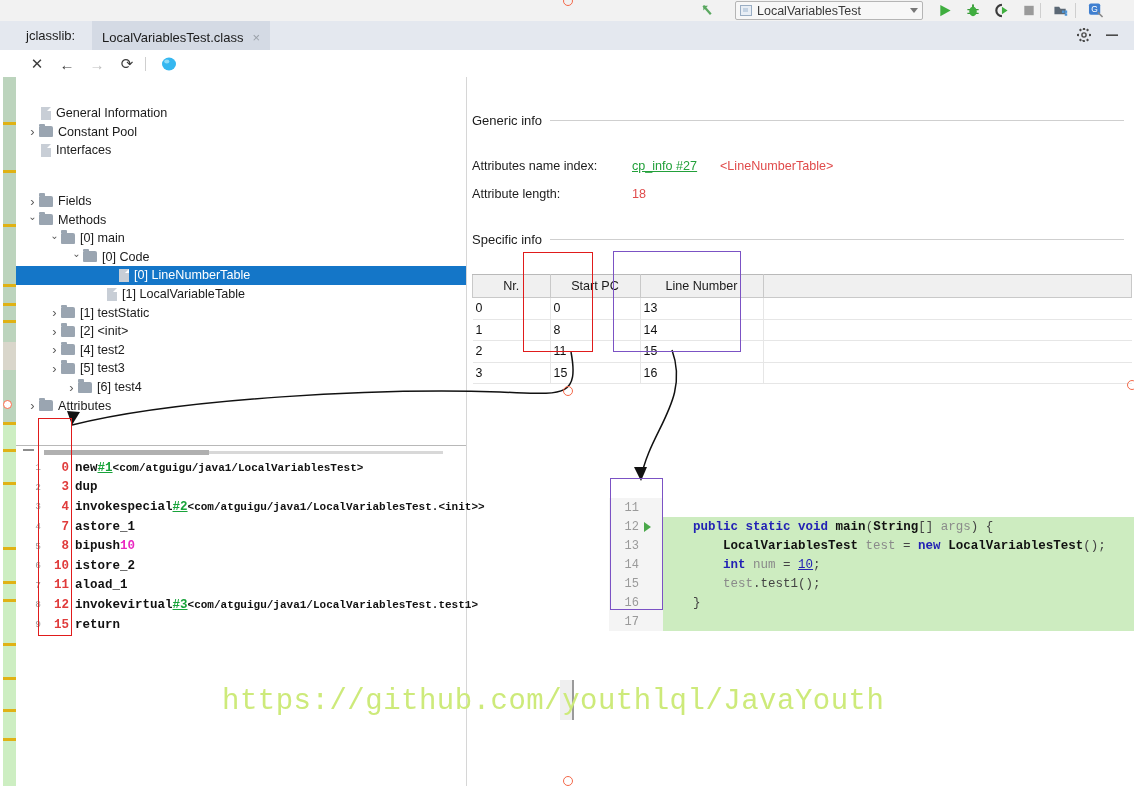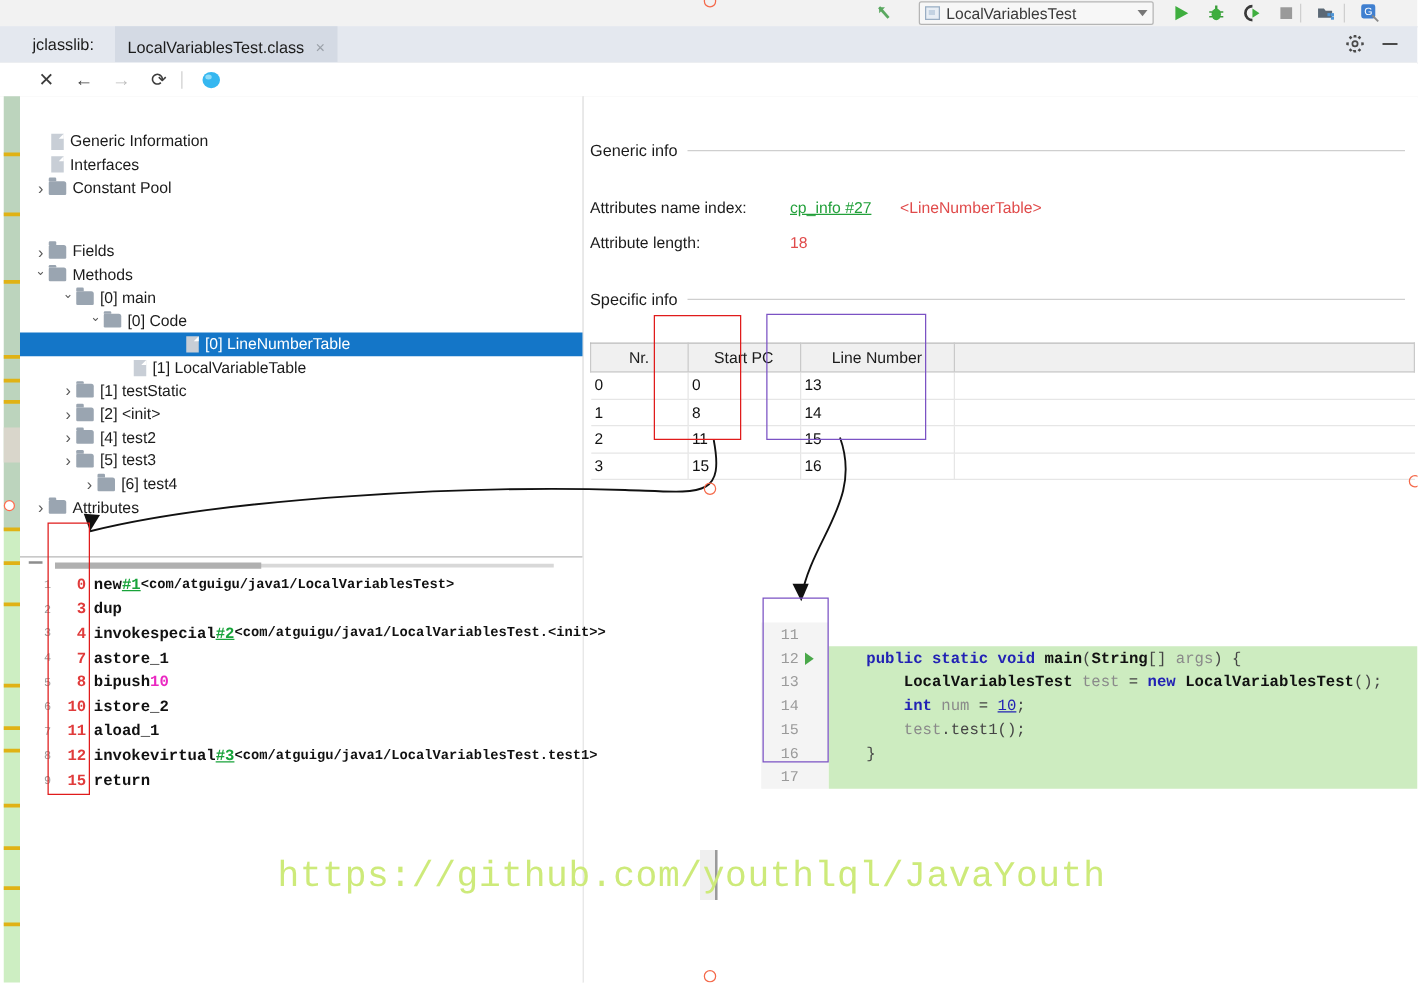--- a/index.html
+++ b/index.html
@@ -371,53 +371,53 @@
     <div class="mb-mark" style="top:632px;"></div>
     <div class="mb-mark" style="top:661px;"></div>
     <div id="mb-circle"></div>
   </div>
 
   <div id="tree-pane" class="abs">
     <div id="tree-list" style="position:absolute; left:0; top:27px; width:450px;">
         <div class="tree-row" style="padding-left: 10px;">
           <span class="tw-arrow "></span>
           <span class="ico-file"></span>
-          <span>Generic Information</span>
+          <span>General Information</span>
+        </div>
+        <div class="tree-row" style="padding-left: 10px;">
+          <span class="tw-arrow closed"></span>
+          <span class="ico-folder"></span>
+          <span>Constant Pool</span>
         </div>
         <div class="tree-row" style="padding-left: 10px;">
           <span class="tw-arrow "></span>
           <span class="ico-file"></span>
           <span>Interfaces</span>
         </div>
-        <div class="tree-row" style="padding-left: 10px;">
-          <span class="tw-arrow closed"></span>
-          <span class="ico-folder"></span>
-          <span>Constant Pool</span>
-        </div>
         <div class="tree-row" style="padding-left: 10px; margin-top: 32px;">
           <span class="tw-arrow closed"></span>
           <span class="ico-folder"></span>
           <span>Fields</span>
         </div>
         <div class="tree-row" style="padding-left: 10px;">
           <span class="tw-arrow open"></span>
           <span class="ico-folder"></span>
           <span>Methods</span>
         </div>
         <div class="tree-row" style="padding-left: 32px;">
           <span class="tw-arrow open"></span>
           <span class="ico-folder"></span>
           <span>[0] main</span>
         </div>
         <div class="tree-row" style="padding-left: 54px;">
           <span class="tw-arrow open"></span>
           <span class="ico-folder"></span>
           <span>[0] Code</span>
         </div>
-        <div class="tree-row sel" style="padding-left: 118px;">
+        <div class="tree-row sel" style="padding-left: 88px;">
           <span class="tw-arrow "></span>
           <span class="ico-file"></span>
           <span>[0] LineNumberTable</span>
         </div>
         <div class="tree-row" style="padding-left: 76px;">
           <span class="tw-arrow "></span>
           <span class="ico-file"></span>
           <span>[1] LocalVariableTable</span>
         </div>
         <div class="tree-row" style="padding-left: 32px;">

